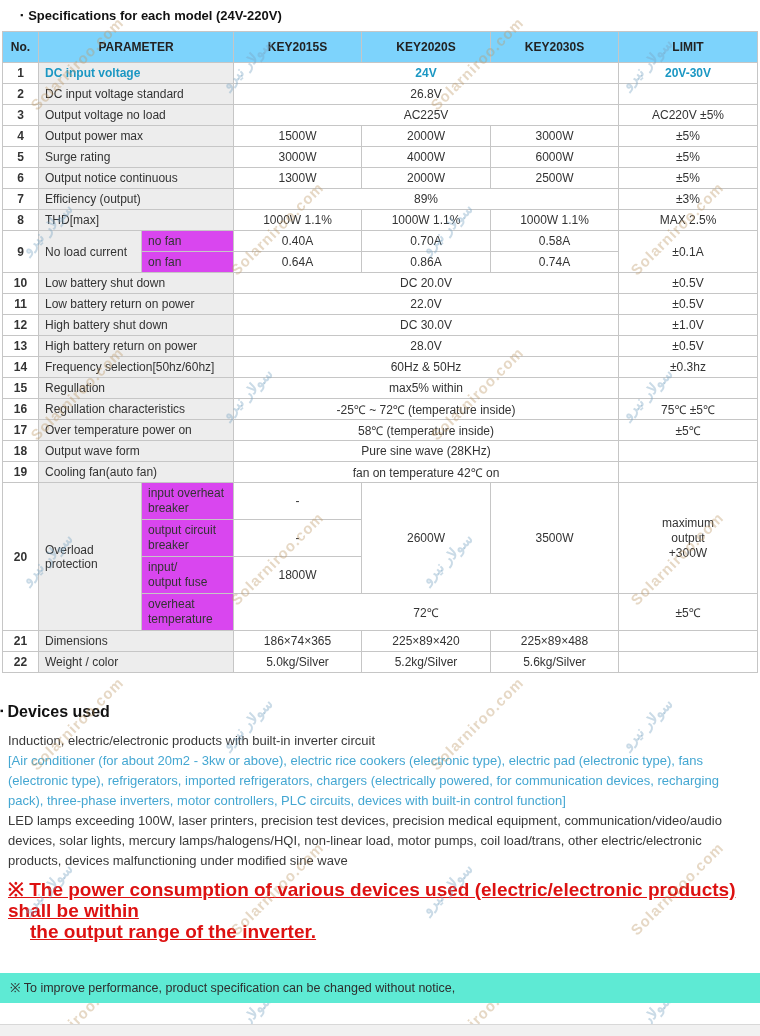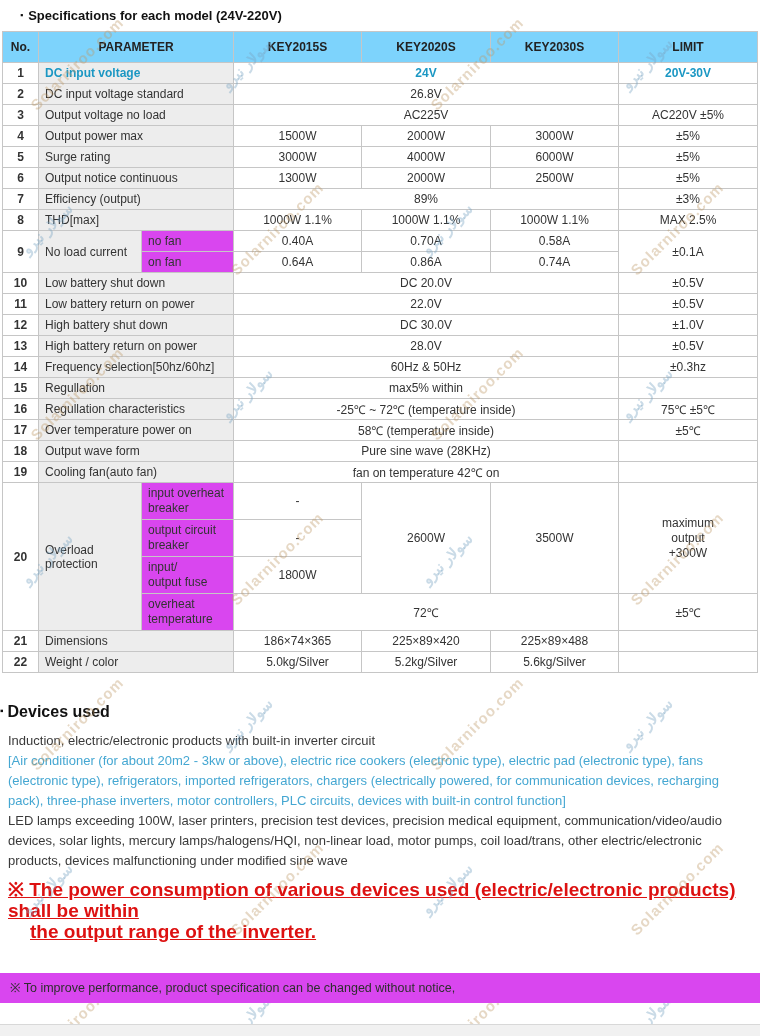--- a/index.html
+++ b/index.html
@@ -40,21 +40,21 @@
   .devices-heading { margin:30px 0 0 0; font-size:16px; font-weight:bold; color:#111; }
   .devices-heading .sq-bullet { font-size:10px; vertical-align:3px; margin-right:4px; }
   .body-block { margin:10px 8px 0 8px; font-size:13px; line-height:20px; color:#3a3a3a; }
   .blue-text  { color:#45a7d2; }
   .warning { margin:8px 8px 0 8px; font-size:19px; font-weight:bold; color:#dd1111; line-height:21px;text-decoration:underline; }
   .warning .line2 { margin-left:22px; }
 
   
   .footer-bar {
     position:absolute; left:0; top:973px; width:760px; height:30px;
-    background:#d946ef; box-sizing:border-box; padding-left:10px;
+    background:#5eead4; box-sizing:border-box; padding-left:10px;
     font-size:12.5px; color:#2e2e2e; line-height:30px; z-index:6;
   }
   .bottom-strip {
     position:absolute; left:0; top:1024px; width:760px; height:12px;
     background:#f1f1f1; border-top:1px solid #d8d8d8; z-index:6;
   }
 </style>
 </head>
 <body>
 

